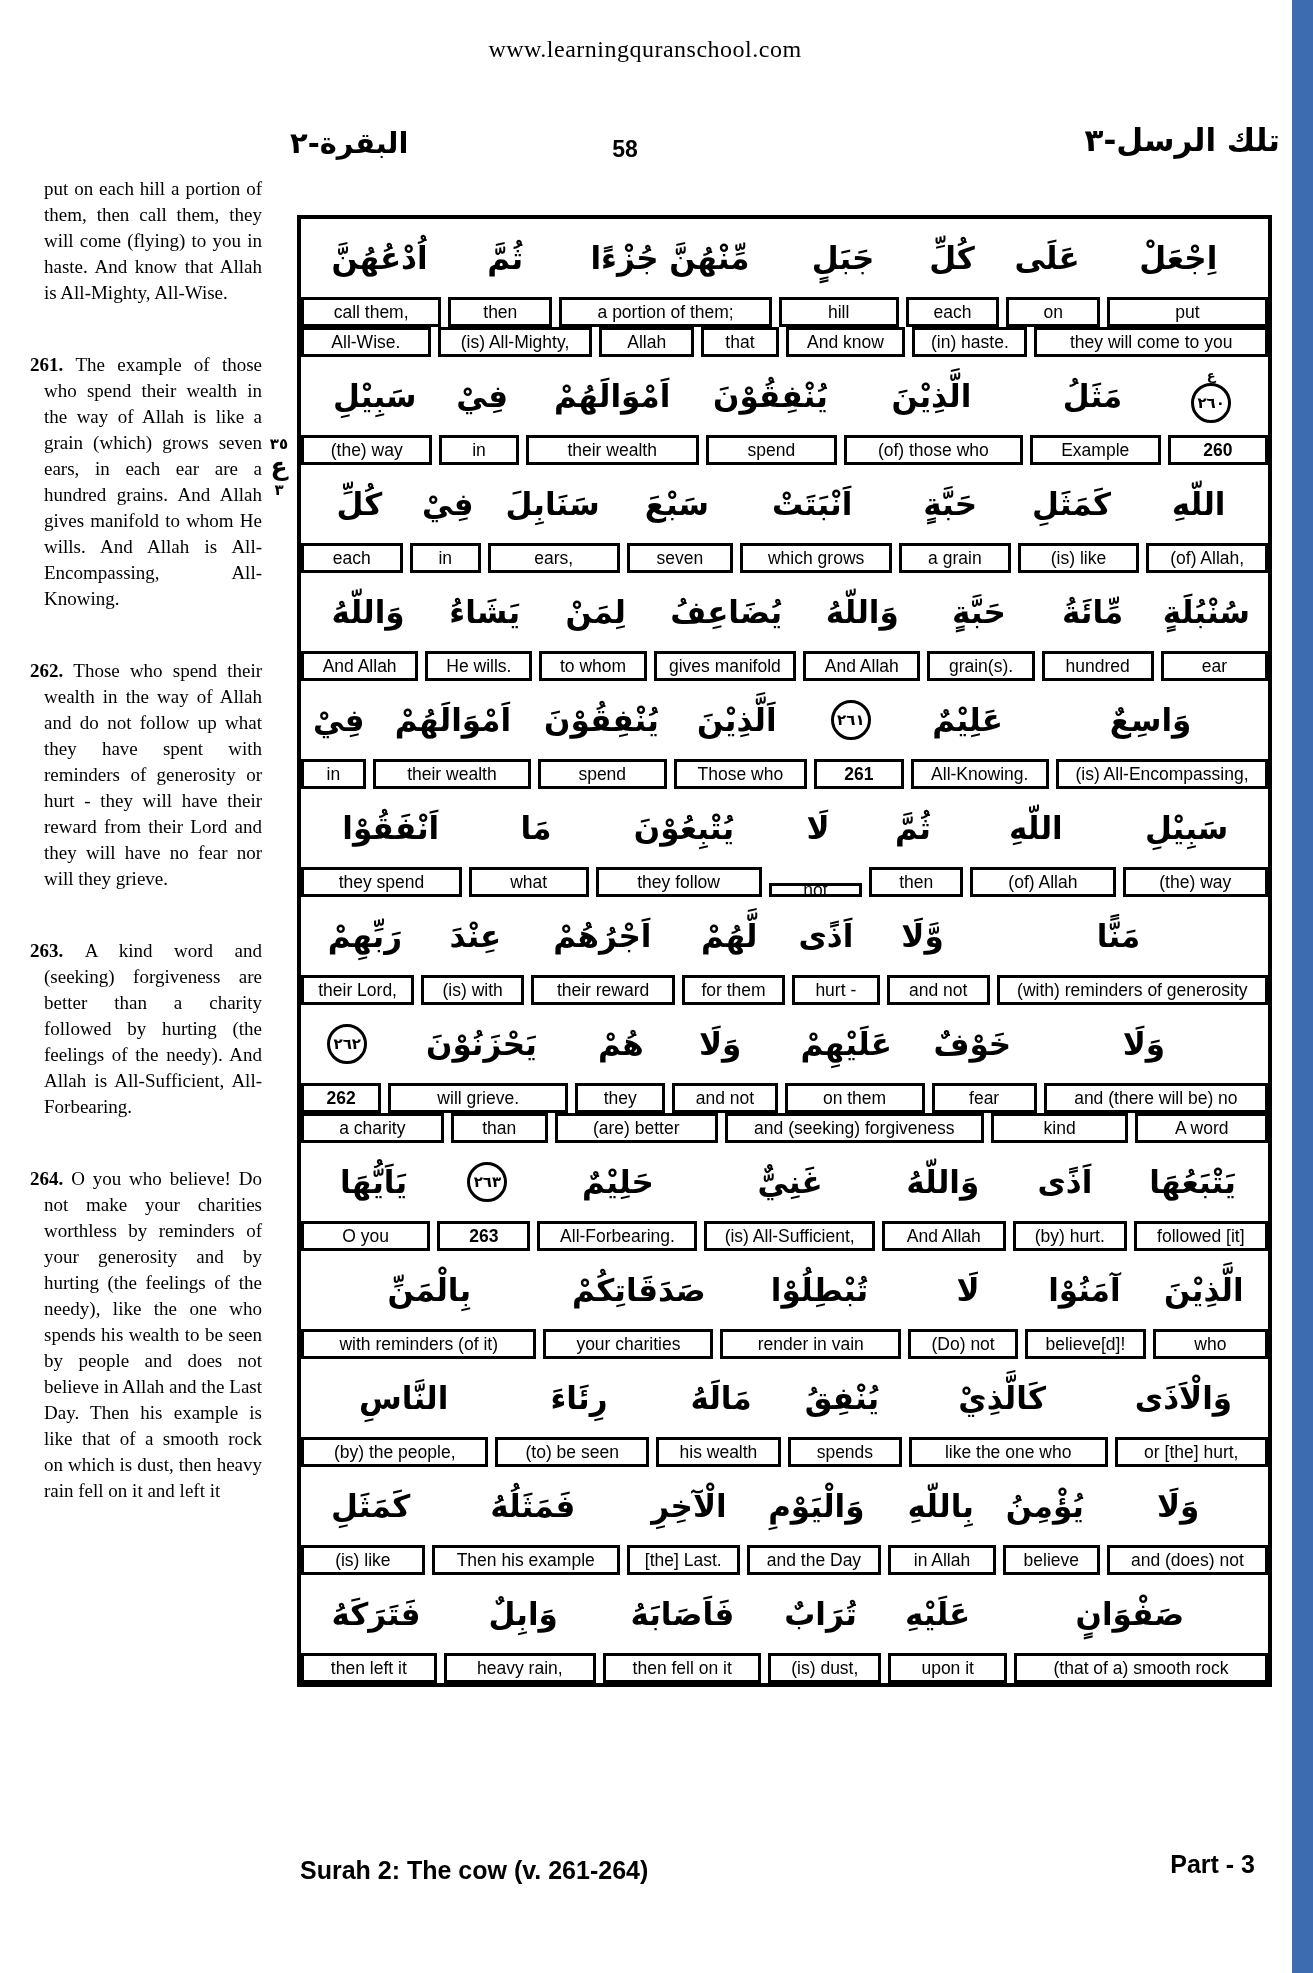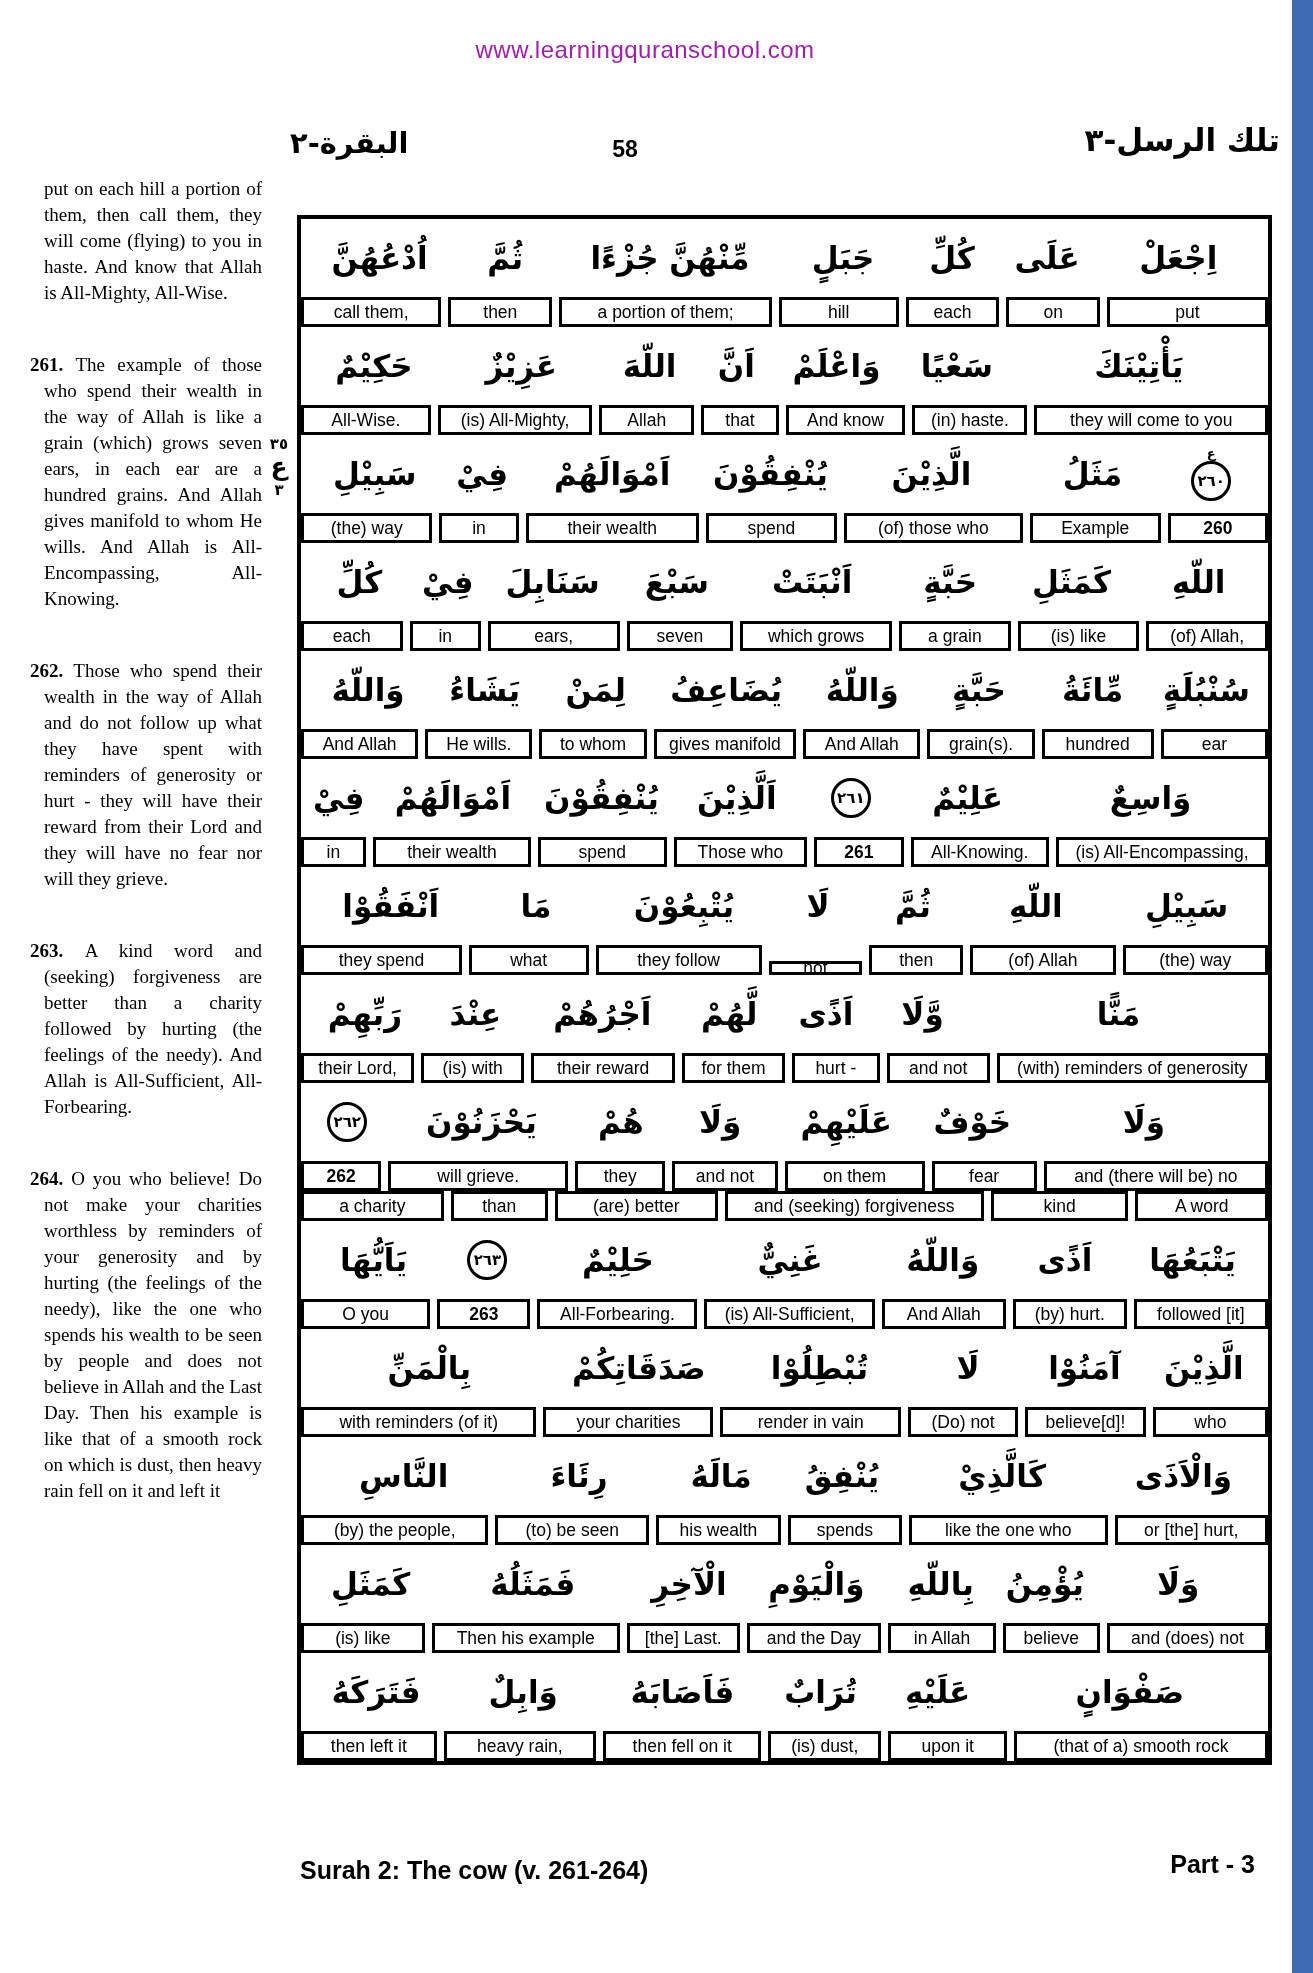--- a/index.html
+++ b/index.html
@@ -1,21 +1,21 @@
 <!DOCTYPE html>
 <html><head>
 <meta charset="utf-8">
 <style>
   * { margin:0; padding:0; box-sizing:border-box; }
   body { background:#ffffff; width:1313px; height:1973px; position:relative;
          font-family:"Liberation Sans", sans-serif; color:#000; }
   .page { position:absolute; inset:0; background:#fff; overflow:hidden; }
 
   .url { position:absolute; top:36px; left:0; width:1290px; text-align:center;
-         font-size:24px; color:#a21caf; letter-spacing:0.5px; }
+         font-size:24px; color:#000000; letter-spacing:0.5px;font-family:Liberation Serif, serif; }
 
   .hdr-ar { position:absolute; font-family:"DejaVu Sans", sans-serif; font-weight:700;
             font-size:29px; direction:rtl; }
   .hdr-left  { left:290px; top:126px; }
   .hdr-right { left:1080px; top:122px; width:200px; text-align:right; font-size:31px; }
   .hdr-num { position:absolute; left:560px; top:136px; width:130px; text-align:center;
              font-weight:700; font-size:23px; }
 
   .sidebar { position:absolute; left:30px; top:176px; width:232px;
              font-family:"Liberation Serif", serif; font-size:19px; line-height:26px;
@@ -117,43 +117,20 @@
         <div class="label-box" style="flex-grow: 0.85;">
           <span>each</span>
         </div>
         <div class="label-box" style="flex-grow: 0.85;">
           <span>on</span>
         </div>
         <div class="label-box" style="flex-grow: 1.5;">
           <span>put</span>
         </div>
       </div>
-      <div class="ar-band">
-        <div class="ar-cell" style="flex-grow: 1.25;">
-          <span>حَكِيْمٌ</span>
-        </div>
-        <div class="ar-cell" style="flex-grow: 1.5;">
-          <span>عَزِيْزٌ</span>
-        </div>
-        <div class="ar-cell" style="flex-grow: 0.9;">
-          <span>اللّهَ</span>
-        </div>
-        <div class="ar-cell" style="flex-grow: 0.72;">
-          <span>اَنَّ</span>
-        </div>
-        <div class="ar-cell" style="flex-grow: 1.15;">
-          <span>وَاعْلَمْ</span>
-        </div>
-        <div class="ar-cell" style="flex-grow: 1.1;">
-          <span>سَعْيًا</span>
-        </div>
-        <div class="ar-cell" style="flex-grow: 2.3;">
-          <span>يَأْتِيْنَكَ</span>
-        </div>
-      </div>
       <div class="label-row">
         <div class="label-box" style="flex-grow: 1.25;">
           <span>All-Wise.</span>
         </div>
         <div class="label-box" style="flex-grow: 1.5;">
           <span>(is) All-Mighty,</span>
         </div>
         <div class="label-box" style="flex-grow: 0.9;">
           <span>Allah</span>
         </div>

